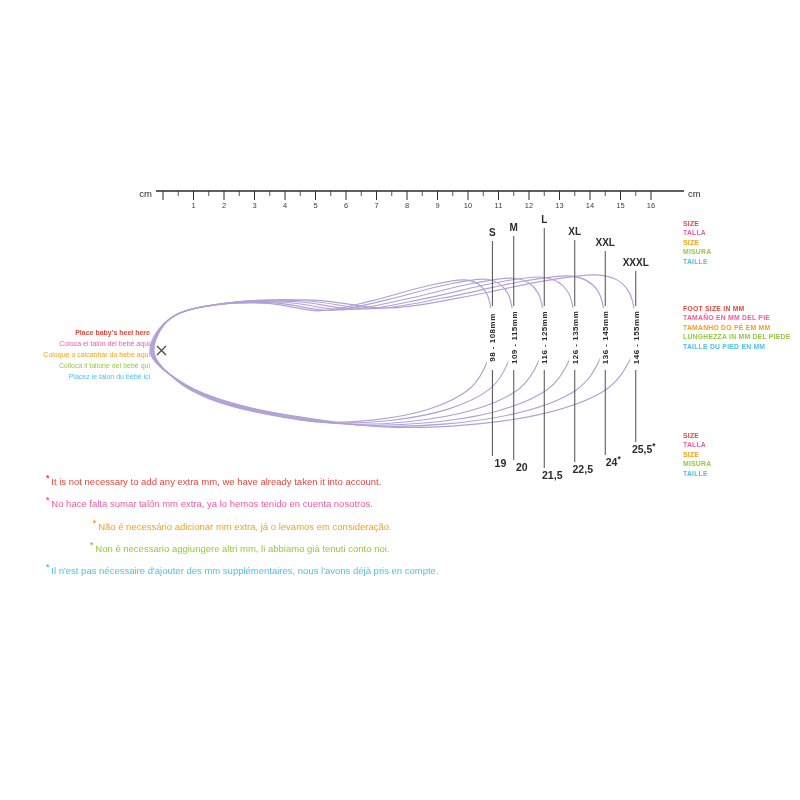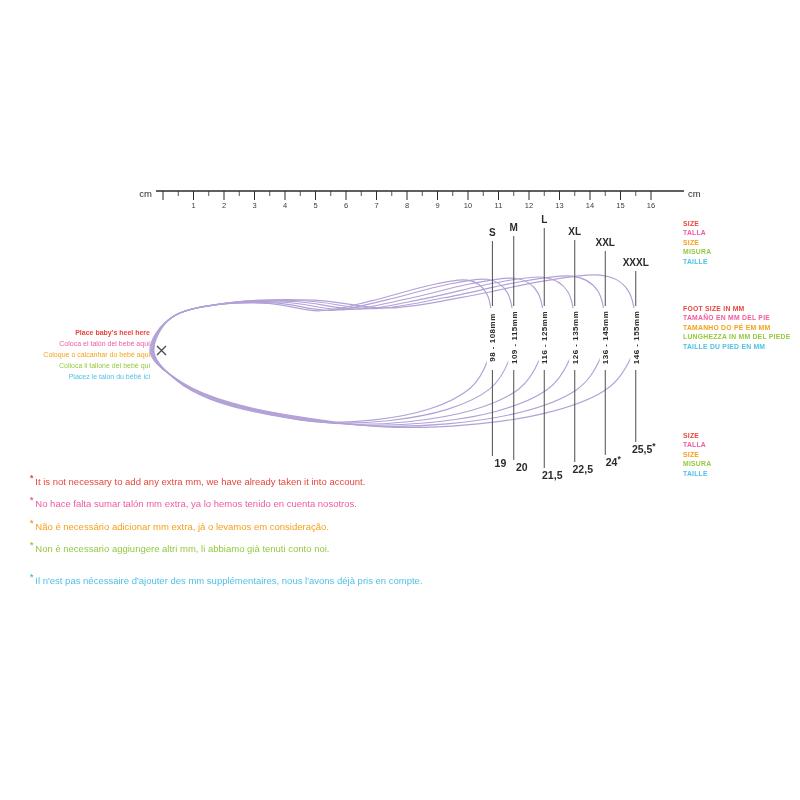--- a/index.html
+++ b/index.html
@@ -5,21 +5,21 @@
   html,body{margin:0;padding:0;background:#ffffff;}
   body{width:800px;height:800px;font-family:"Liberation Sans",sans-serif;}
   .page{position:relative;width:800px;height:800px;background:#fff;overflow:hidden;}
   #diagram{position:absolute;left:0;top:0;}
   .heel-labels{position:absolute;right:650px;top:327px;text-align:right;font-size:7px;line-height:11px;white-space:nowrap;}
   .heel-labels .bold{font-weight:bold;}
   .side-labels{position:absolute;left:683px;font-size:6.8px;font-weight:bold;line-height:9.4px;letter-spacing:.25px;white-space:nowrap;}
   #side-top{top:219px;}
   #side-mid{top:304px;}
   #side-bottom{top:431px;}
-  #footnotes{position:absolute;left:30px;top:469px;font-size:9.5px;line-height:19.2px;white-space:nowrap;}
+  #footnotes{position:absolute;left:46px;top:469px;font-size:9.5px;line-height:19.2px;white-space:nowrap;}
   #footnotes sup{font-size:8.5px;margin-right:2px;font-weight:bold;}
 </style>
 </head>
 <body>
 
 <div class="page">
   <svg id="diagram" width="800" height="800" viewBox="0 0 800 800">
       <g fill="none" stroke="#b2a1d6" stroke-width="1.15">
         <path d="M 154.0 351.9 C 152.9 341.5, 160.8 326.1, 170.6 318.3 C 180.5 310.5, 196.6 307.7, 212.9 305.2 C 229.2 302.8, 250.5 302.4, 268.4 303.4 C 286.3 304.3, 303.1 311.3, 320.4 310.8 C 337.8 310.4, 354.5 304.8, 372.4 300.6 C 390.3 296.4, 412.1 289.1, 427.9 285.7 C 443.7 282.2, 457.6 278.7, 467.4 280.1 C 477.3 281.5, 482.7 285.8, 486.9 294.0 C 491.0 302.3, 492.2 318.6, 492.4 329.5 C 492.6 340.4, 491.9 349.5, 488.2 359.3 C 484.5 369.1, 479.9 380.0, 470.2 388.2 C 460.5 396.5, 445.9 403.5, 430.0 408.8 C 414.0 414.0, 393.3 417.8, 374.5 419.9 C 355.7 422.1, 336.4 423.1, 317.0 421.8 C 297.5 420.6, 275.7 416.2, 258.0 412.5 C 240.3 408.8, 224.4 404.7, 210.8 399.4 C 197.3 394.1, 186.3 388.7, 176.9 380.8 C 167.4 372.8, 155.0 362.3, 154.0 351.9 Z"></path>
         <path d="M 153.4 351.9 C 152.3 341.4, 160.7 325.8, 171.1 318.0 C 181.6 310.1, 198.8 307.3, 216.2 304.8 C 233.5 302.2, 256.2 301.9, 275.2 302.9 C 294.3 303.8, 312.2 310.9, 330.6 310.4 C 349.1 309.9, 366.9 304.3, 386.0 300.1 C 405.1 295.8, 428.2 288.4, 445.1 285.0 C 461.9 281.5, 476.7 277.9, 487.2 279.3 C 497.6 280.7, 503.4 285.1, 507.8 293.5 C 512.3 301.8, 513.5 318.3, 513.8 329.3 C 514.0 340.3, 513.3 349.5, 509.3 359.4 C 505.4 369.3, 500.5 380.3, 490.1 388.6 C 479.8 397.0, 464.3 404.0, 447.3 409.4 C 430.3 414.7, 408.3 418.5, 388.2 420.7 C 368.2 422.9, 347.6 423.8, 326.9 422.6 C 306.3 421.3, 283.0 416.9, 264.2 413.1 C 245.3 409.4, 228.4 405.3, 214.0 399.9 C 199.6 394.6, 187.9 389.1, 177.8 381.1 C 167.7 373.1, 154.5 362.4, 153.4 351.9 Z"></path>
@@ -156,17 +156,17 @@
   <div id="side-bottom" class="side-labels">
       <div style="color: rgb(232, 70, 60);">SIZE</div>
       <div style="color: rgb(239, 91, 158);">TALLA</div>
       <div style="color: rgb(245, 161, 28);">SIZE</div>
       <div style="color: rgb(149, 200, 62);">MISURA</div>
       <div style="color: rgb(79, 192, 232);">TAILLE</div>
     </div>
   <div id="footnotes">
       <div style="color: rgb(232, 70, 60);"><sup>*</sup><span>It is not necessary to add any extra mm, we have already taken it into account.</span></div>
       <div style="color: rgb(239, 91, 158);"><sup>*</sup><span>No hace falta sumar talón mm extra, ya lo hemos tenido en cuenta nosotros.</span></div>
-      <div style="color: rgb(245, 161, 28);"><sup>*</sup><span>Não é necessário adicionar mm extra, já o levamos em consideração.</span></div>
-      <div style="color: rgb(149, 200, 62);"><sup>*</sup><span>Non è necessario aggiungere altri mm, li abbiamo già tenuti conto noi.</span></div>
-      <div style="color: rgb(79, 192, 232); margin-top: 10px;"><sup>*</sup><span>Il n'est pas nécessaire d'ajouter des mm supplémentaires, nous l'avons déjà pris en compte.</span></div>
+      <div style="color: rgb(245, 161, 28); text-align: center;"><sup>*</sup><span>Não é necessário adicionar mm extra, já o levamos em consideração.</span></div>
+      <div style="color: rgb(149, 200, 62); margin-left: 44px;"><sup>*</sup><span>Non è necessario aggiungere altri mm, li abbiamo già tenuti conto noi.</span></div>
+      <div style="color: rgb(79, 192, 232);"><sup>*</sup><span>Il n'est pas nécessaire d'ajouter des mm supplémentaires, nous l'avons déjà pris en compte.</span></div>
     </div>
 </div>
 
 </body></html>

